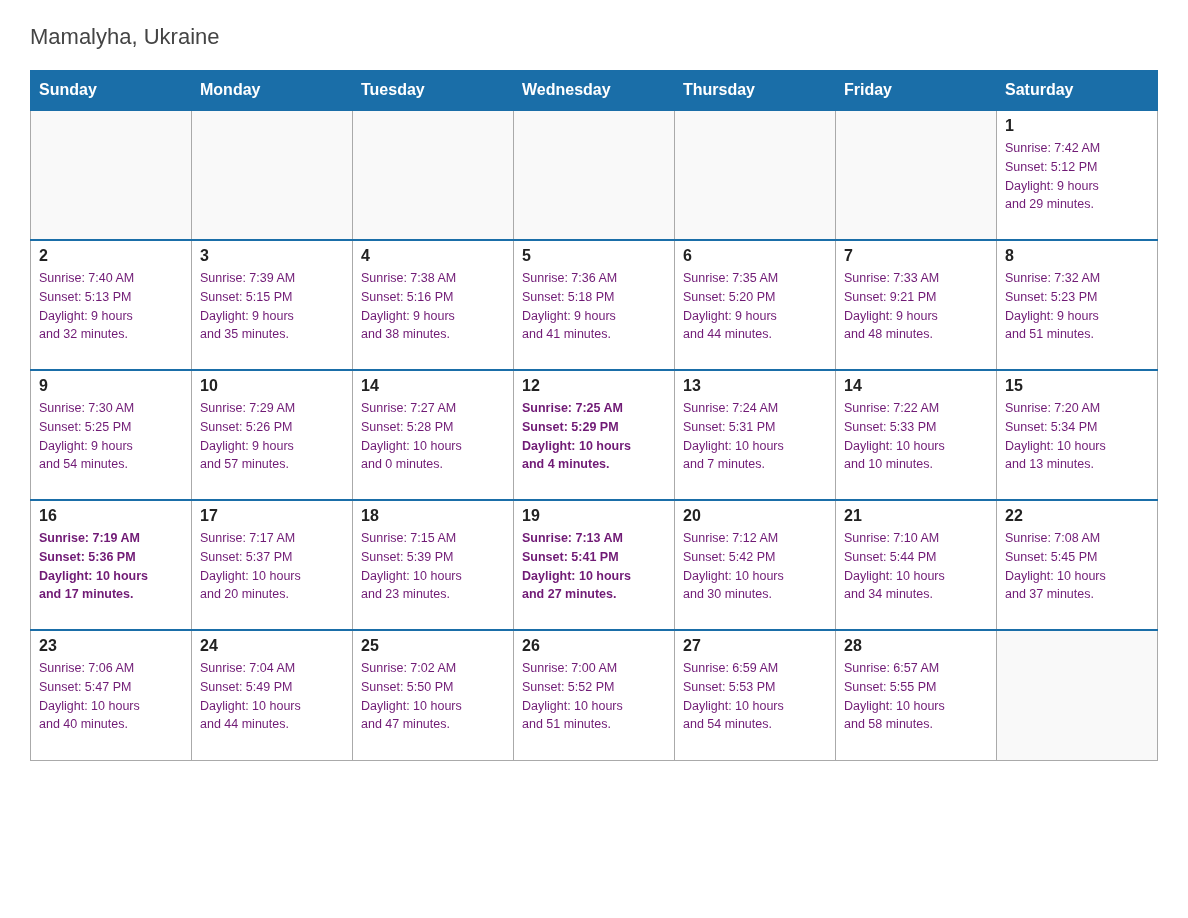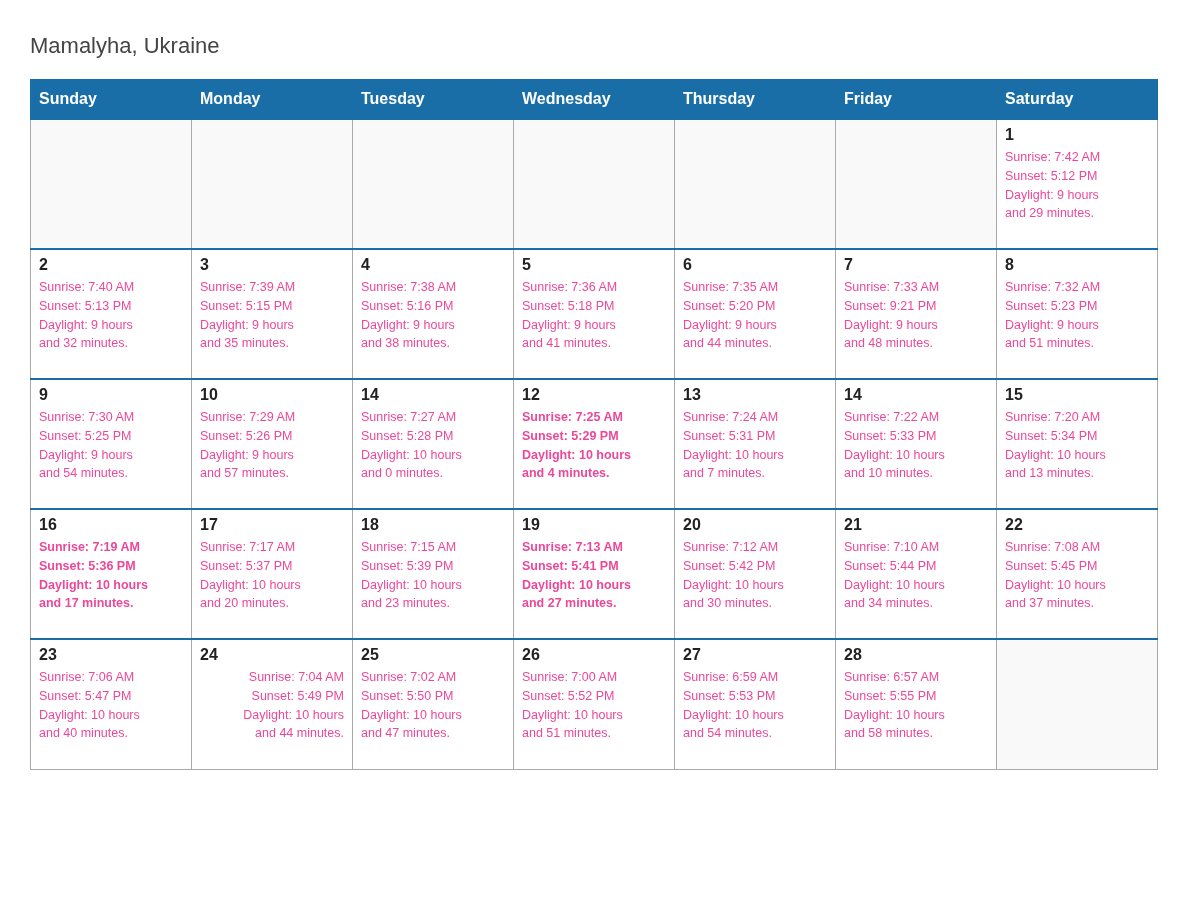--- a/index.html
+++ b/index.html
@@ -27,21 +27,21 @@
     }
     .month-title {
       font-size: 52px;
       font-weight: bold;
       color: #222;
       line-height: 1.1;
     }
     .location {
       font-size: 22px;
       color: #444;
-      margin-top: 13px;
+      margin-top: 4px;
     }
     .calendar {
       width: 100%;
       border-collapse: collapse;
       table-layout: fixed;
     }
     .calendar thead th {
       background-color: #1a6ea8;
       color: #fff;
       font-size: 16px;
@@ -63,21 +63,21 @@
     }
     .day-number {
       font-size: 16px;
       font-weight: bold;
       color: #222;
       display: block;
       margin-bottom: 4px;
     }
     .day-info {
       font-size: 12.5px;
-      color: #ec4899;
+      color: #701a75;
       line-height: 1.5;
     }
     .empty-cell {
       background: #f9f9f9;
     }
     .logo-text-wrapper {
       display: flex;
       flex-direction: column;
     }
     .logo-line1 {
@@ -299,21 +299,21 @@
       <tr>
         <td>
           <span class="day-number">23</span>
           <div class="day-info" style="white-space: pre-line;">Sunrise: 7:06 AM
 Sunset: 5:47 PM
 Daylight: 10 hours
 and 40 minutes.</div>
         </td>
         <td>
           <span class="day-number">24</span>
-          <div class="day-info" style="white-space: pre-line; text-align: right;">Sunrise: 7:04 AM
+          <div class="day-info" style="white-space: pre-line;">Sunrise: 7:04 AM
 Sunset: 5:49 PM
 Daylight: 10 hours
 and 44 minutes.</div>
         </td>
         <td>
           <span class="day-number">25</span>
           <div class="day-info" style="white-space: pre-line;">Sunrise: 7:02 AM
 Sunset: 5:50 PM
 Daylight: 10 hours
 and 47 minutes.</div>

